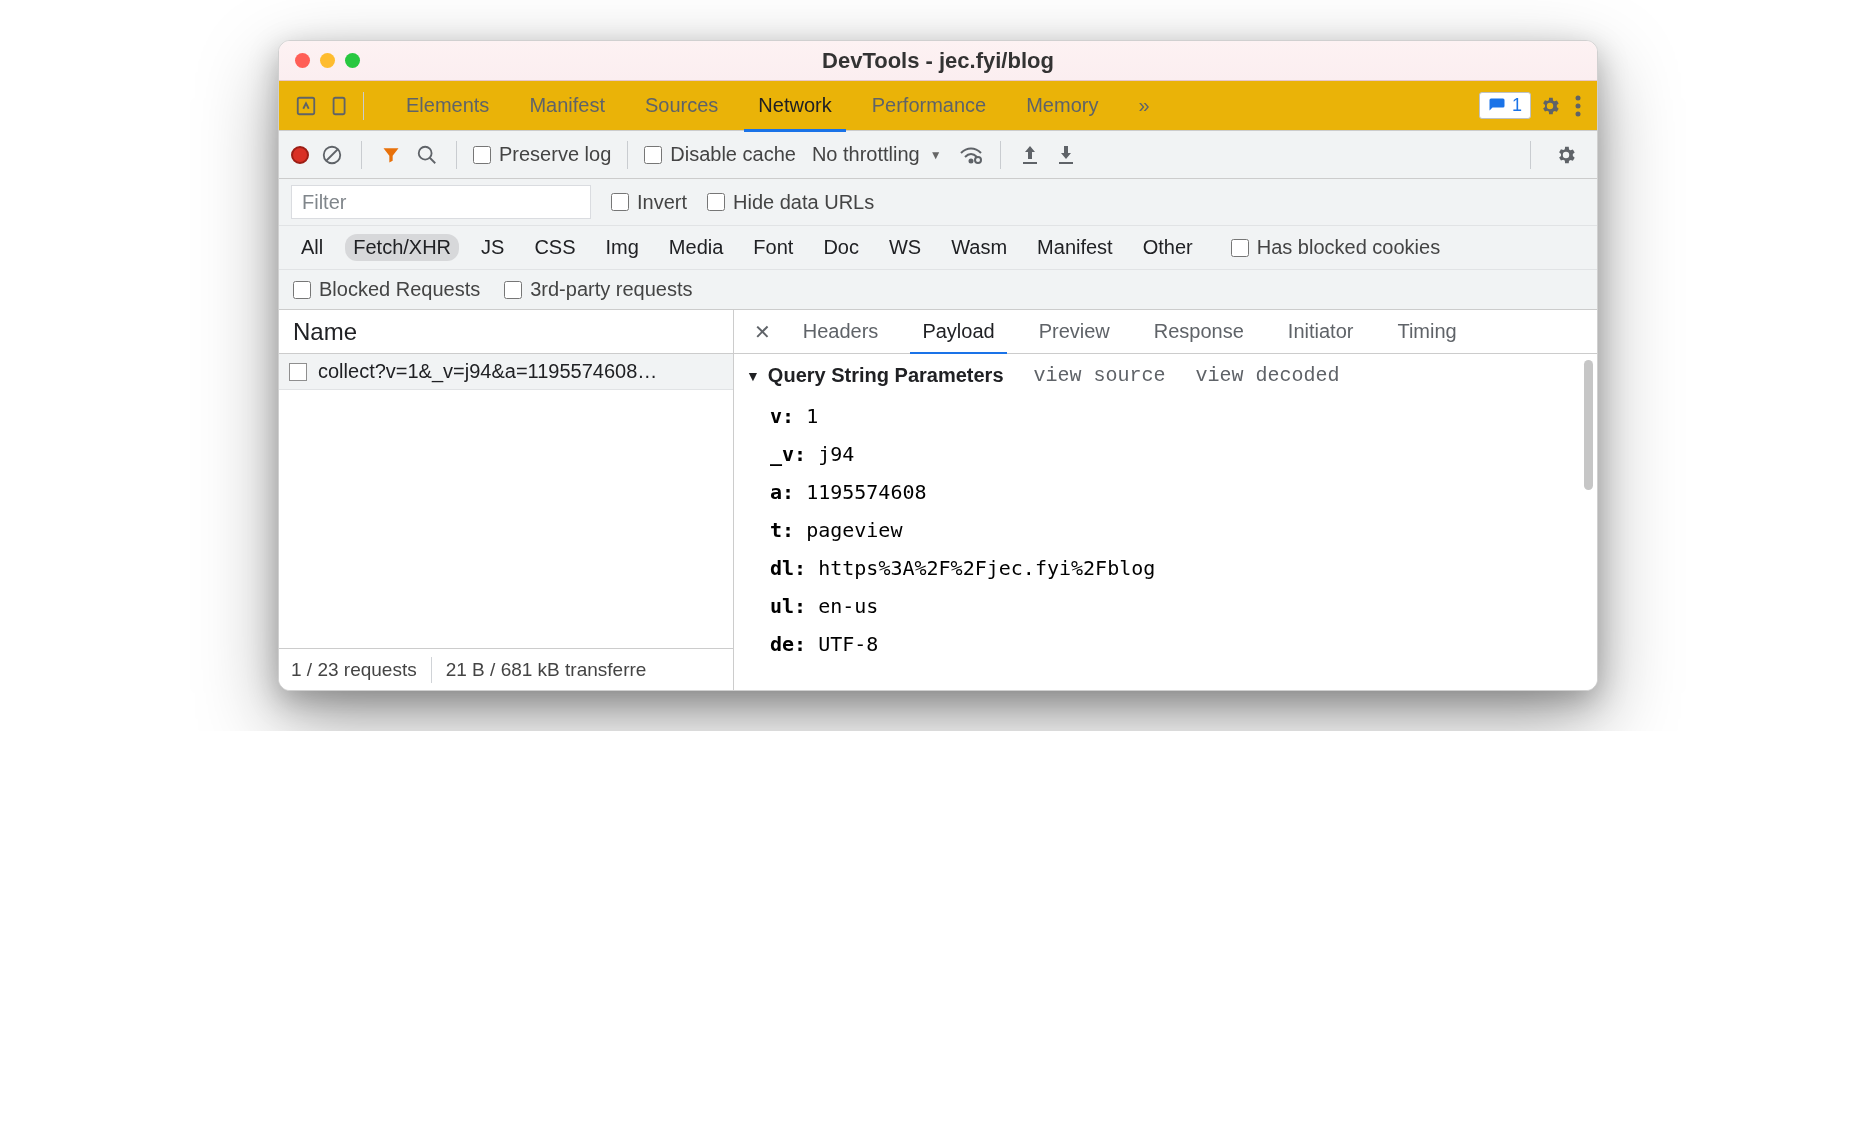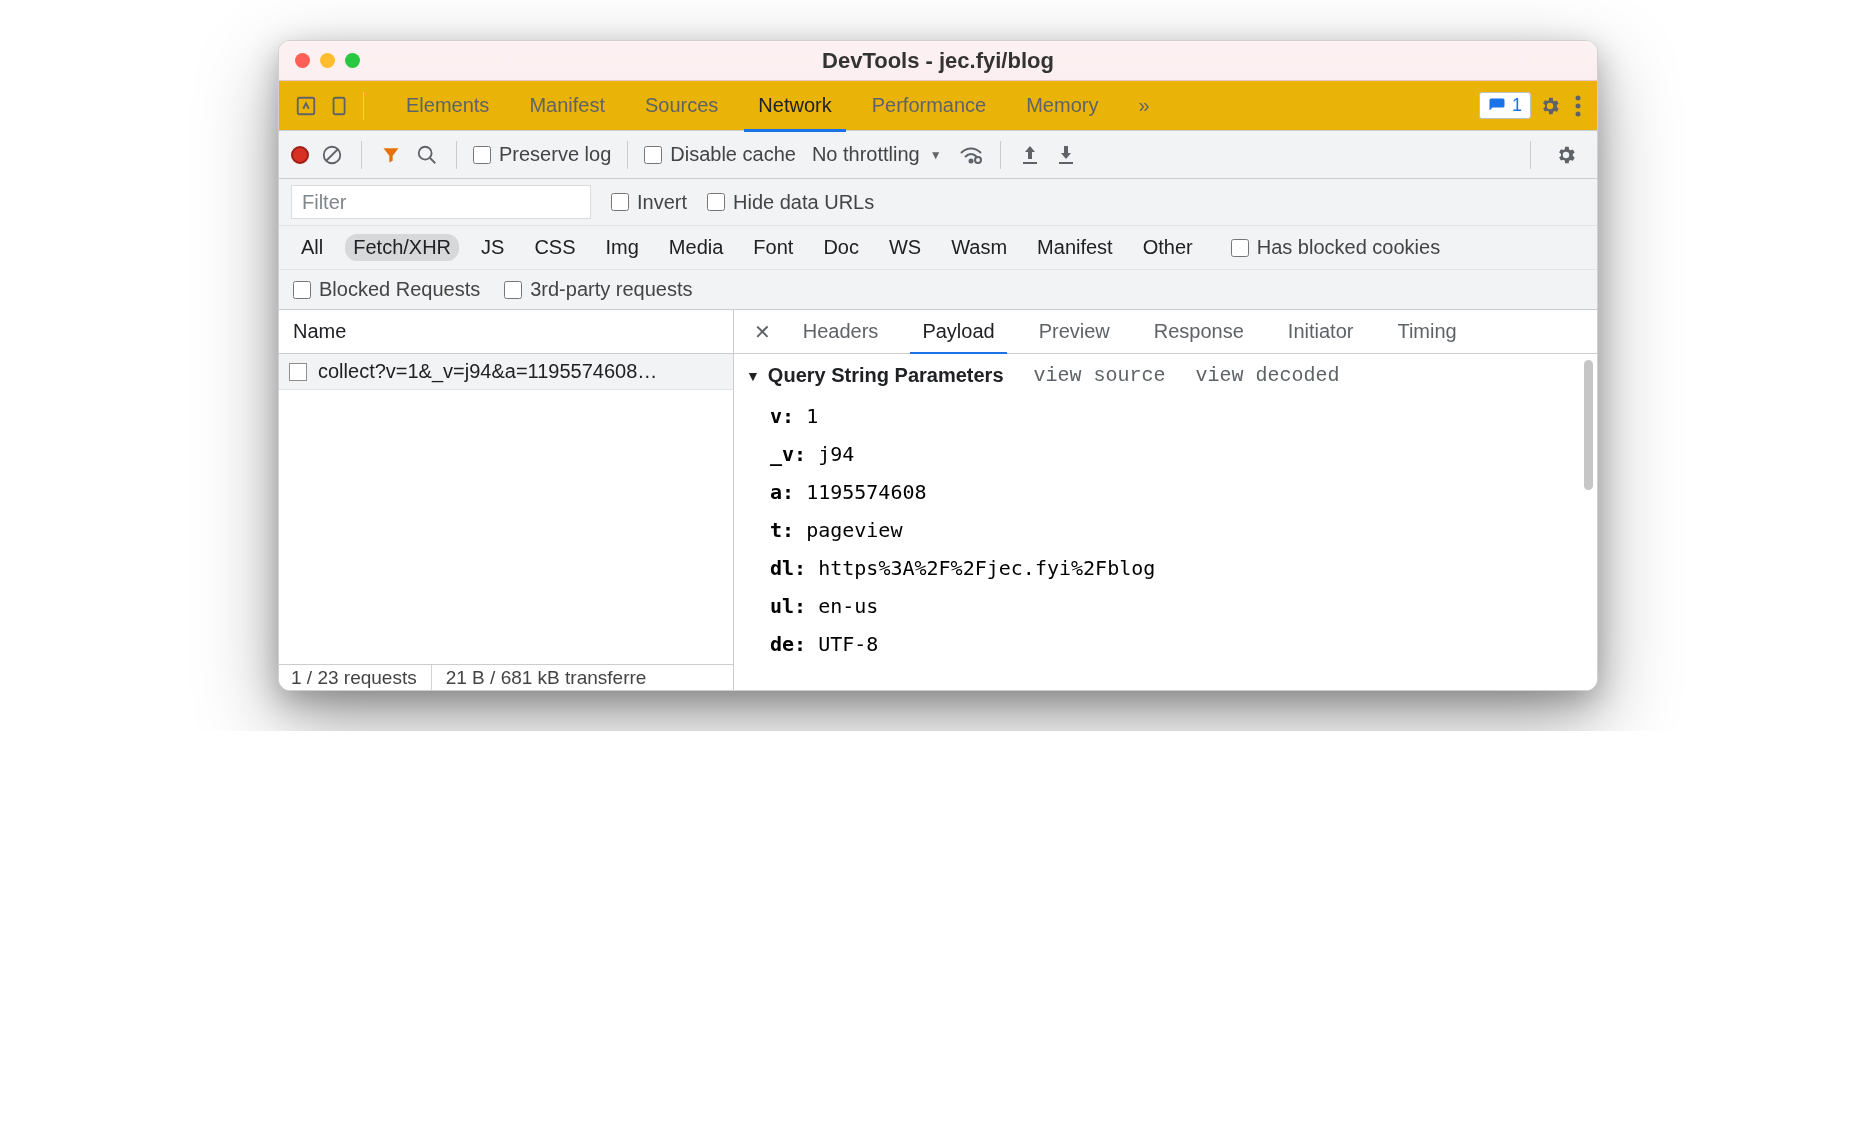--- a/index.html
+++ b/index.html
@@ -76,25 +76,25 @@
   .type-item{ padding:2px 8px; border-radius:12px; cursor:pointer;}
   .type-item.active{ background:#d7d8da;}
   .types-row .chk{ margin-left:16px;}
 
   
   .extra-row{ display:flex; align-items:center; gap:24px; padding:8px 14px; background:#f1f3f4; border-bottom:1px solid #ccc;}
 
   
   .split{ display:flex; height:380px;}
   .left{ width:455px; border-right:1px solid #ccc; display:flex; flex-direction:column; min-width:0;}
-  .left-head{ height:44px; display:flex; align-items:center; padding:0 14px; font-size:20px; color:#202124; border-bottom:1px solid #ccc; background:#fff;}
+  .left-head{ height:44px; display:flex; align-items:center; padding:0 14px; font-size:24px; color:#202124; border-bottom:1px solid #ccc; background:#fff;}
   .request-list{ flex:1; background:#fff; overflow:hidden;}
   .req-row{ display:flex; align-items:center; gap:11px; padding:6px 10px; font-size:20px; color:#202124; background:#f1f3f4; border-bottom:1px solid #e1e3e5; white-space:nowrap; overflow:hidden; text-overflow:ellipsis;}
   .req-row .sq{ width:18px; height:18px; border:1px solid #8f8f8f; flex-shrink:0; background:#fff;}
-  .left-foot{ height:26px; border-top:1px solid #ccc; background:#fff; display:flex; align-items:center; font-size:19px; color:#444; padding:0 12px; gap:14px;}
+  .left-foot{ height:42px; border-top:1px solid #ccc; background:#fff; display:flex; align-items:center; font-size:19px; color:#444; padding:0 12px; gap:14px;}
   .left-foot .vdiv2{ width:1px; height:26px; background:#d0d3d7;}
   .left-foot .transf{ white-space:nowrap; overflow:hidden;}
 
   .right{ flex:1; display:flex; flex-direction:column; position:relative; min-width:0;}
   .detail-tabs{ height:44px; border-bottom:1px solid #ccc; background:#fff; display:flex; align-items:center; padding:0 10px; gap:0;}
   .close-x{ color:#5f6368; font-size:20px; padding:0 10px; cursor:pointer;}
   .dtab{ padding:0 22px; height:44px; display:flex; align-items:center; font-size:20px; color:#5f6368; cursor:pointer; position:relative;}
   .dtab.active{ color:#202124; font-weight:500;}
   .dtab.active::after{ content:""; position:absolute; bottom:-1px; left:10px; right:10px; height:3px; background:#1a73e8;}
 

